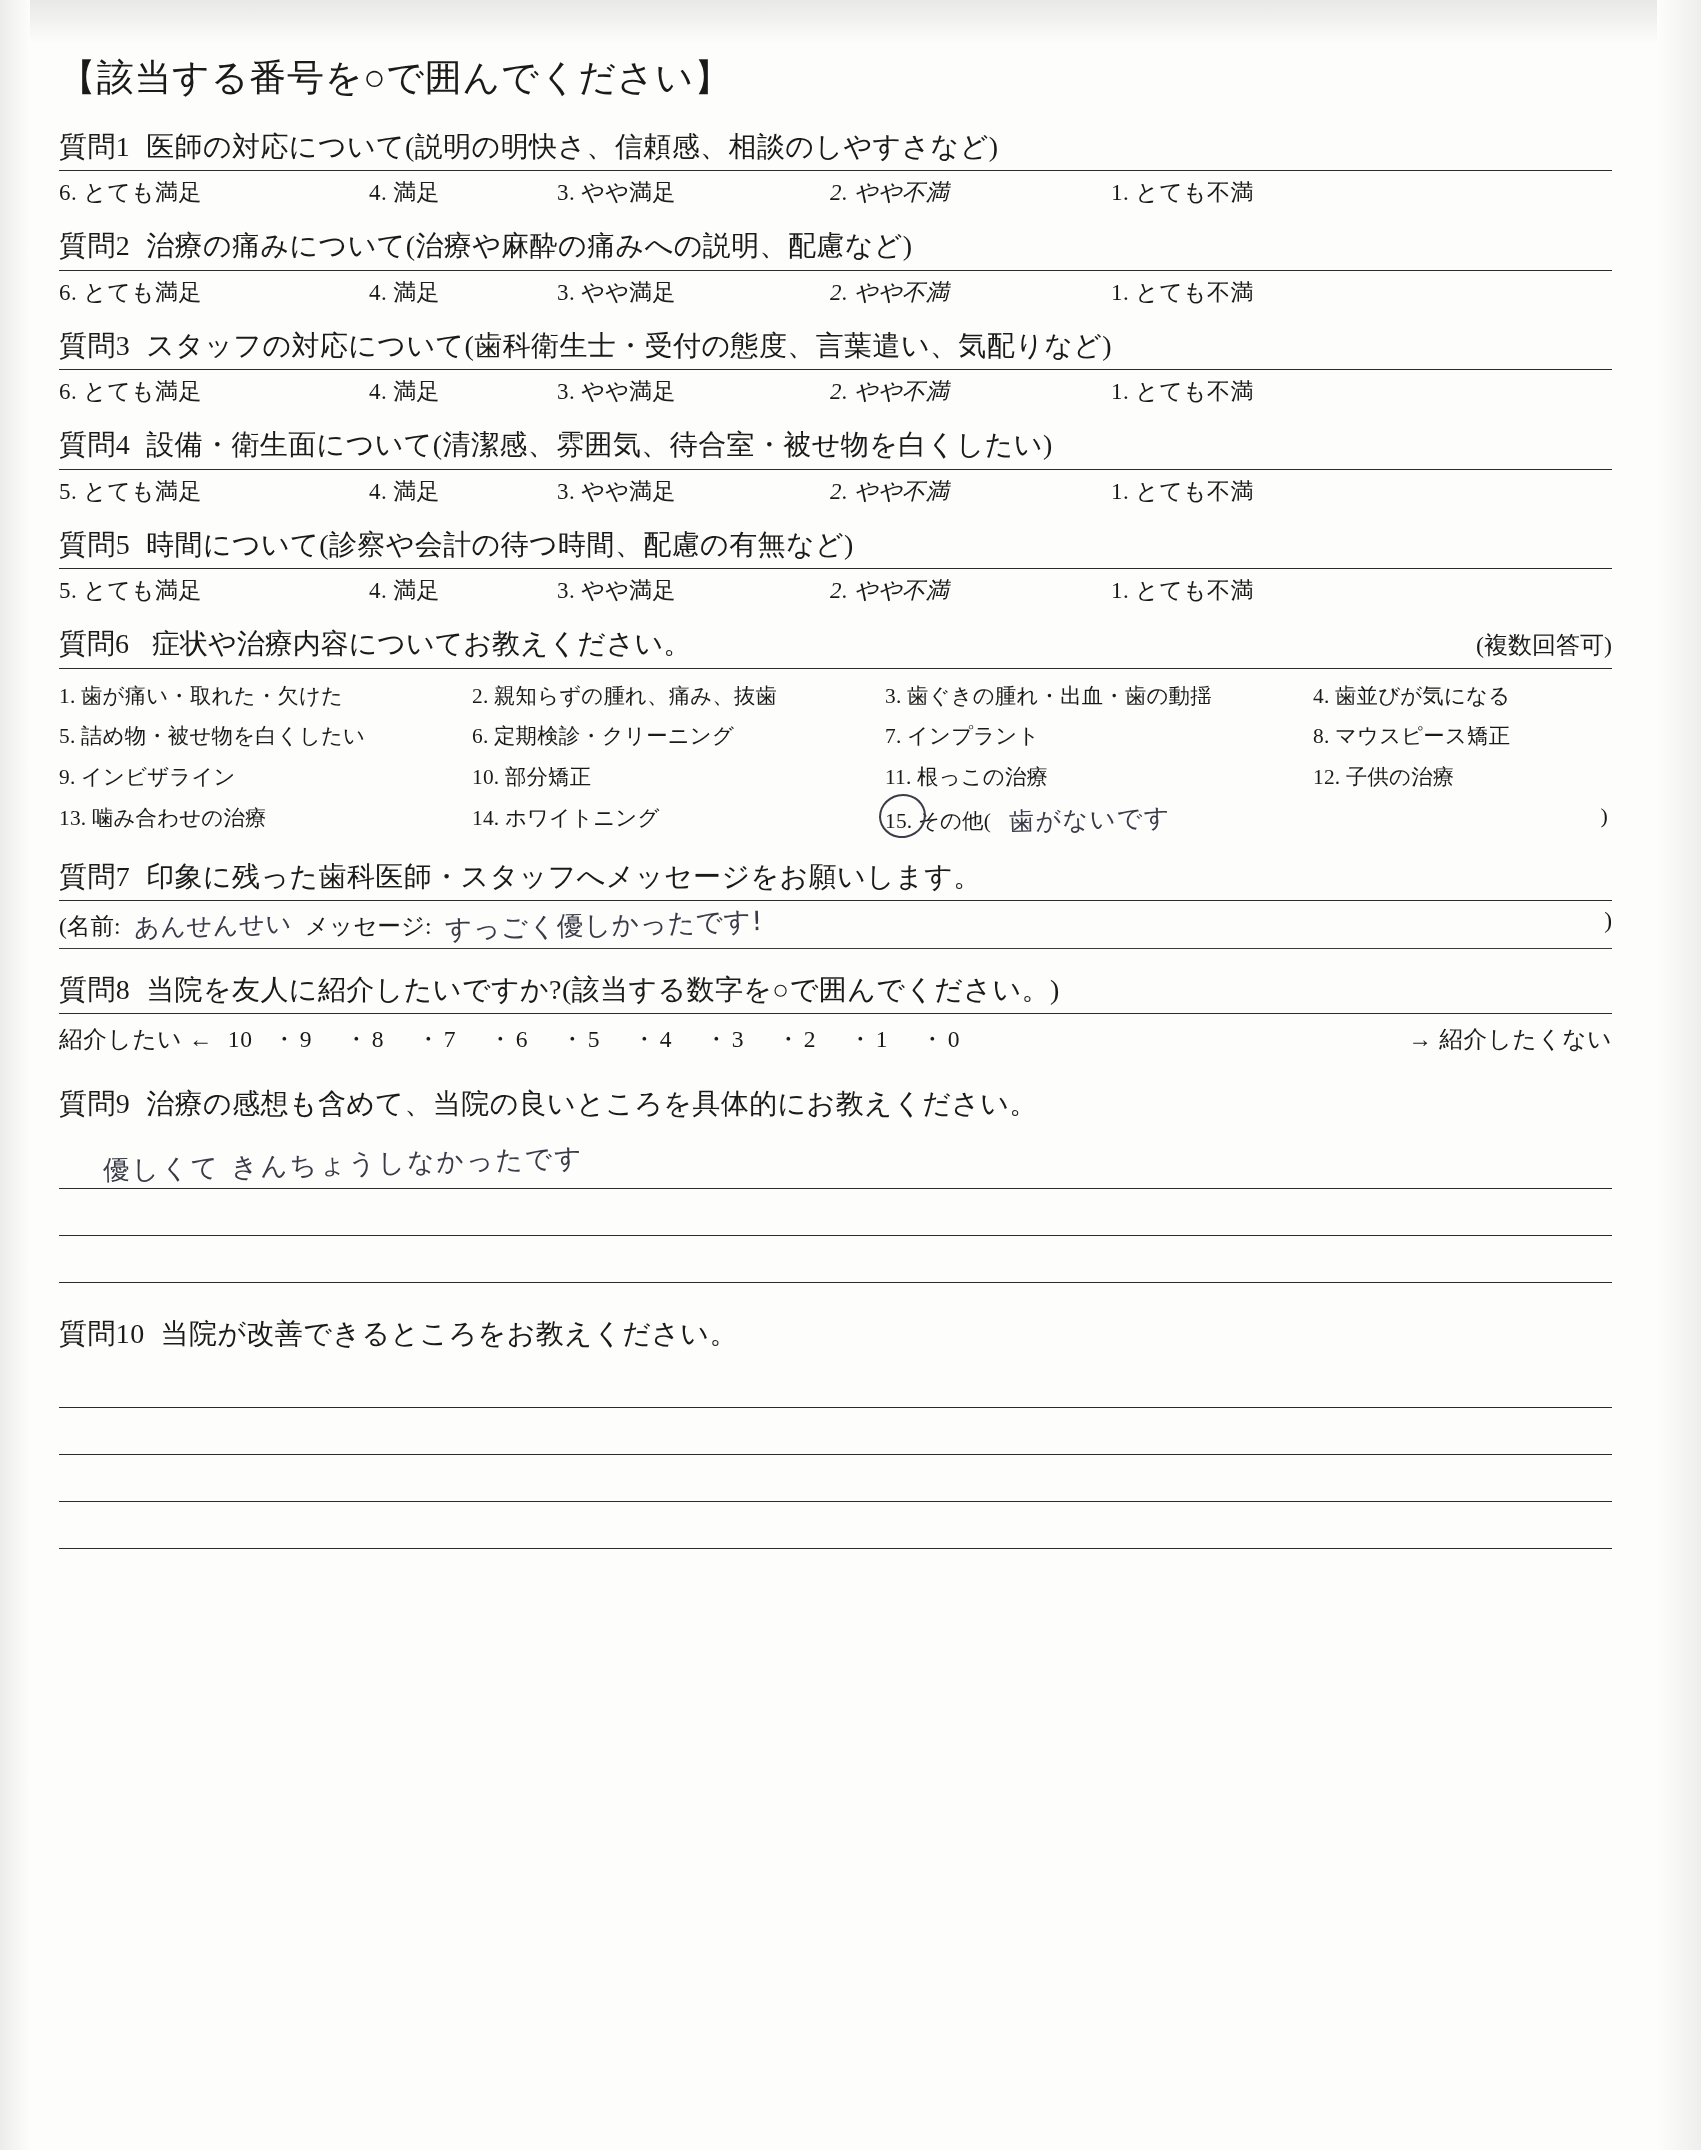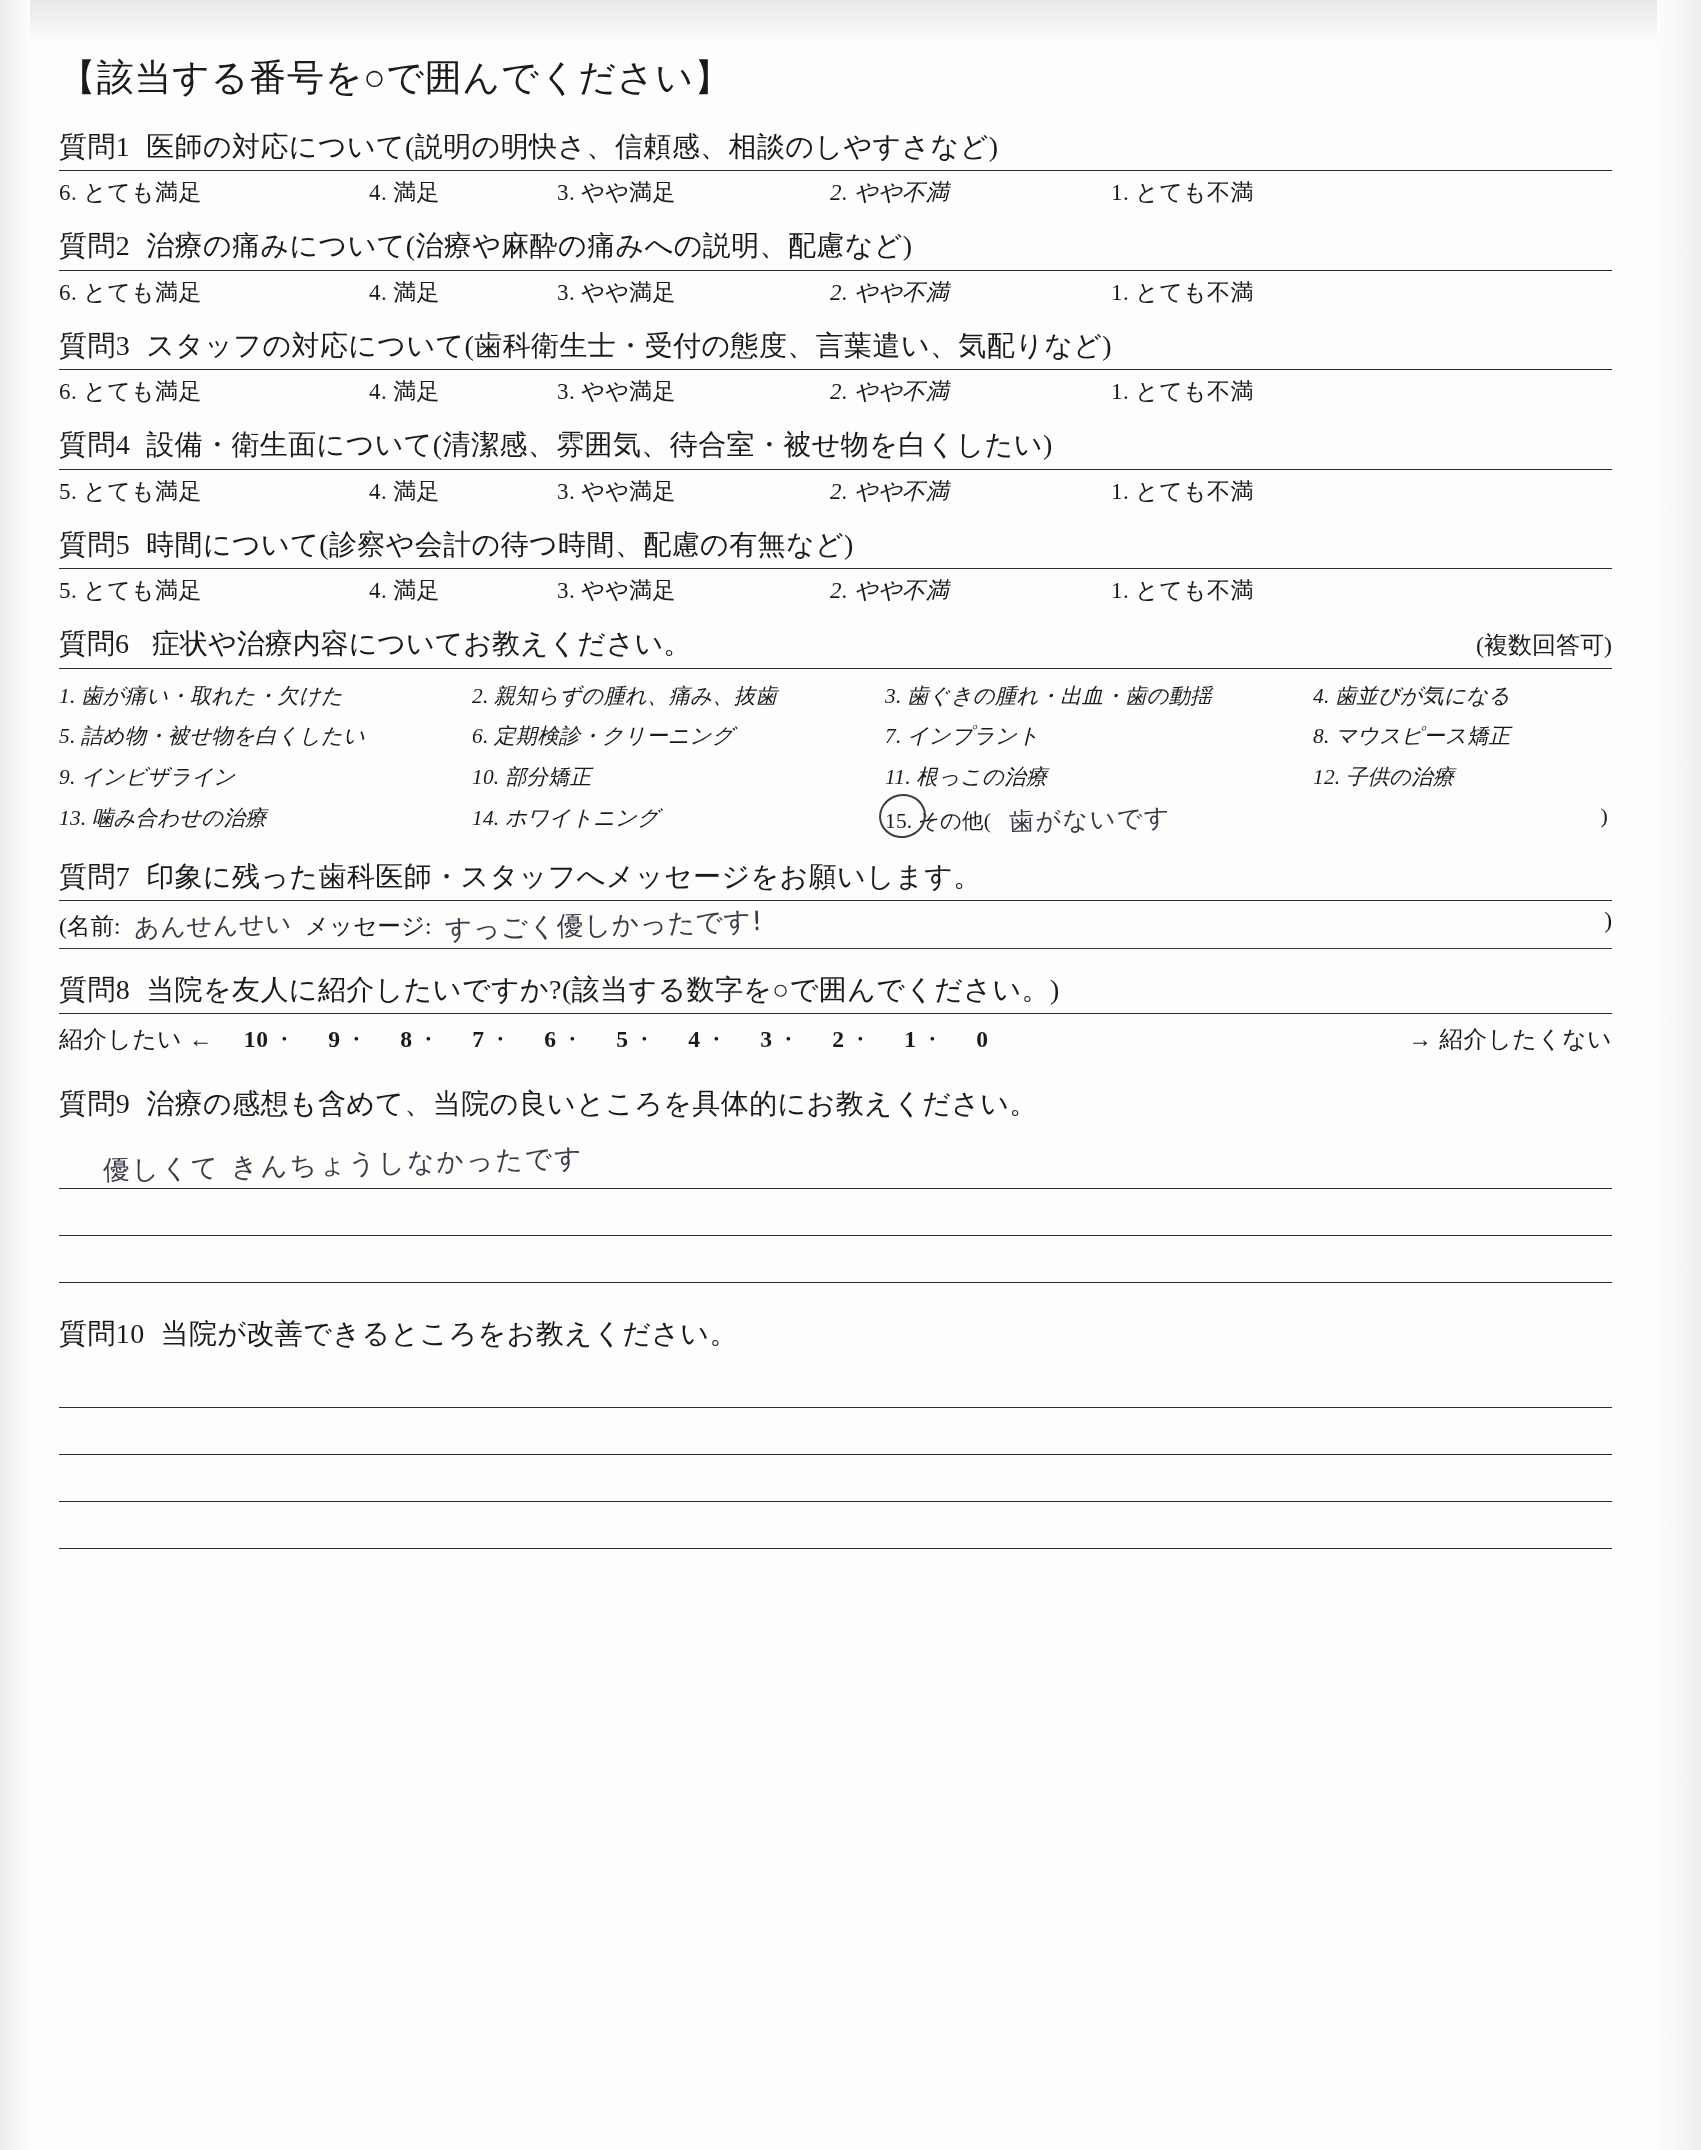--- a/index.html
+++ b/index.html
@@ -110,21 +110,20 @@
     display: grid;
     grid-template-columns: 413px 413px 428px 295px;
     row-gap: 11.8px;
     font-size: 21.4px;
     letter-spacing: 0.2px;
     padding-top: 5.9px;
   }
   .opt-grid .cell {
     white-space: nowrap;
     position: relative;
-    font-style: italic;
   }
   .q6-head {
     display: flex;
     justify-content: space-between;
     align-items: baseline;
     font-size: 28px;
     margin-bottom: 4.4px;
     gap: 27px;
   }
   .q6-note { font-size: 24px; }
@@ -188,23 +187,22 @@
   }
   .rec-left { margin-right: 14.8px; }
   .rec-nums {
     display: flex;
     align-items: center;
     flex: 1;
     justify-content: flex-start;
   }
   .rec-num {
     width: 41px;
-    text-align: right;
-    position: relative;
-    font-weight: bold;
+    text-align: left;
+    position: relative;
   }
   .rec-dot { width: 31px; text-align: center; }
   .rec-right { margin-left: 17.7px; white-space: nowrap; }
 
   
   .answer-lines {
     margin-top: 19px;
   }
   .ans-line {
     border-bottom: 1.5px solid #2b2b2b;

